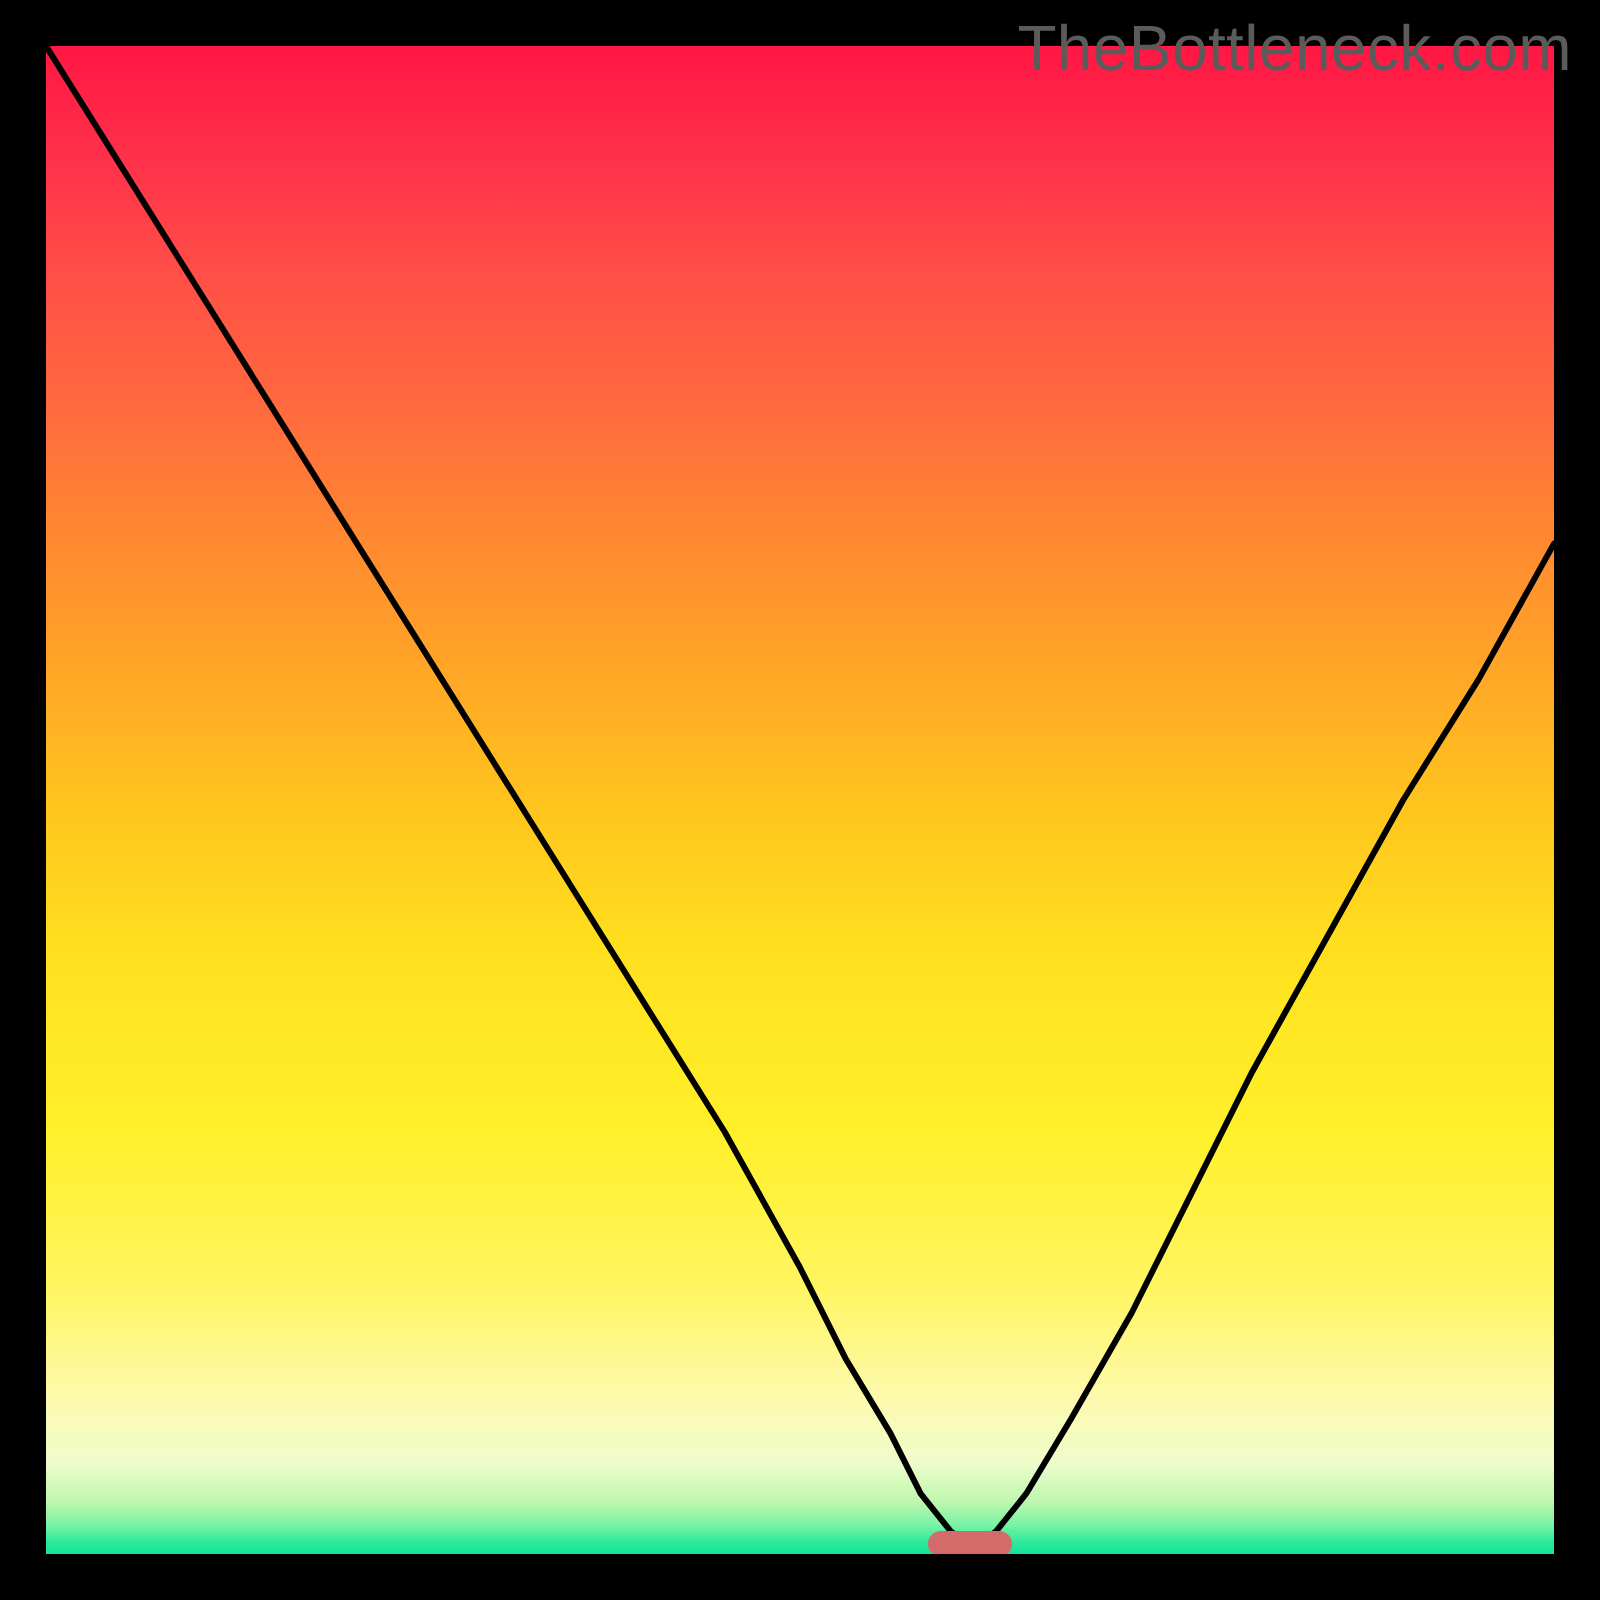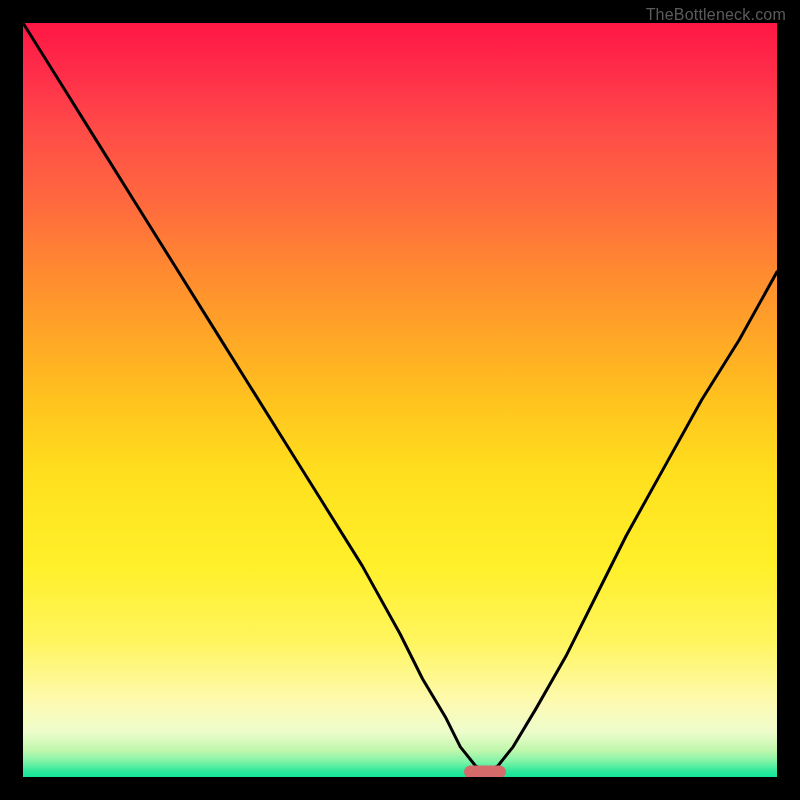--- a/index.html
+++ b/index.html
@@ -15,21 +15,21 @@
     position: relative;
     width: 800px;
     height: 800px;
     background: #000;
   }
   .watermark {
     position: absolute;
     top: 6px;
     right: 14px;
     color: #5b5b5b;
-    font-size: 16px;
+    font-size: 32px;
     font-weight: 500;
     letter-spacing: 0.2px;
     z-index: 20;
   }
   .plot-area {
     position: absolute;
     left: 23px;
     top: 23px;
     width: 754px;
     height: 754px;

